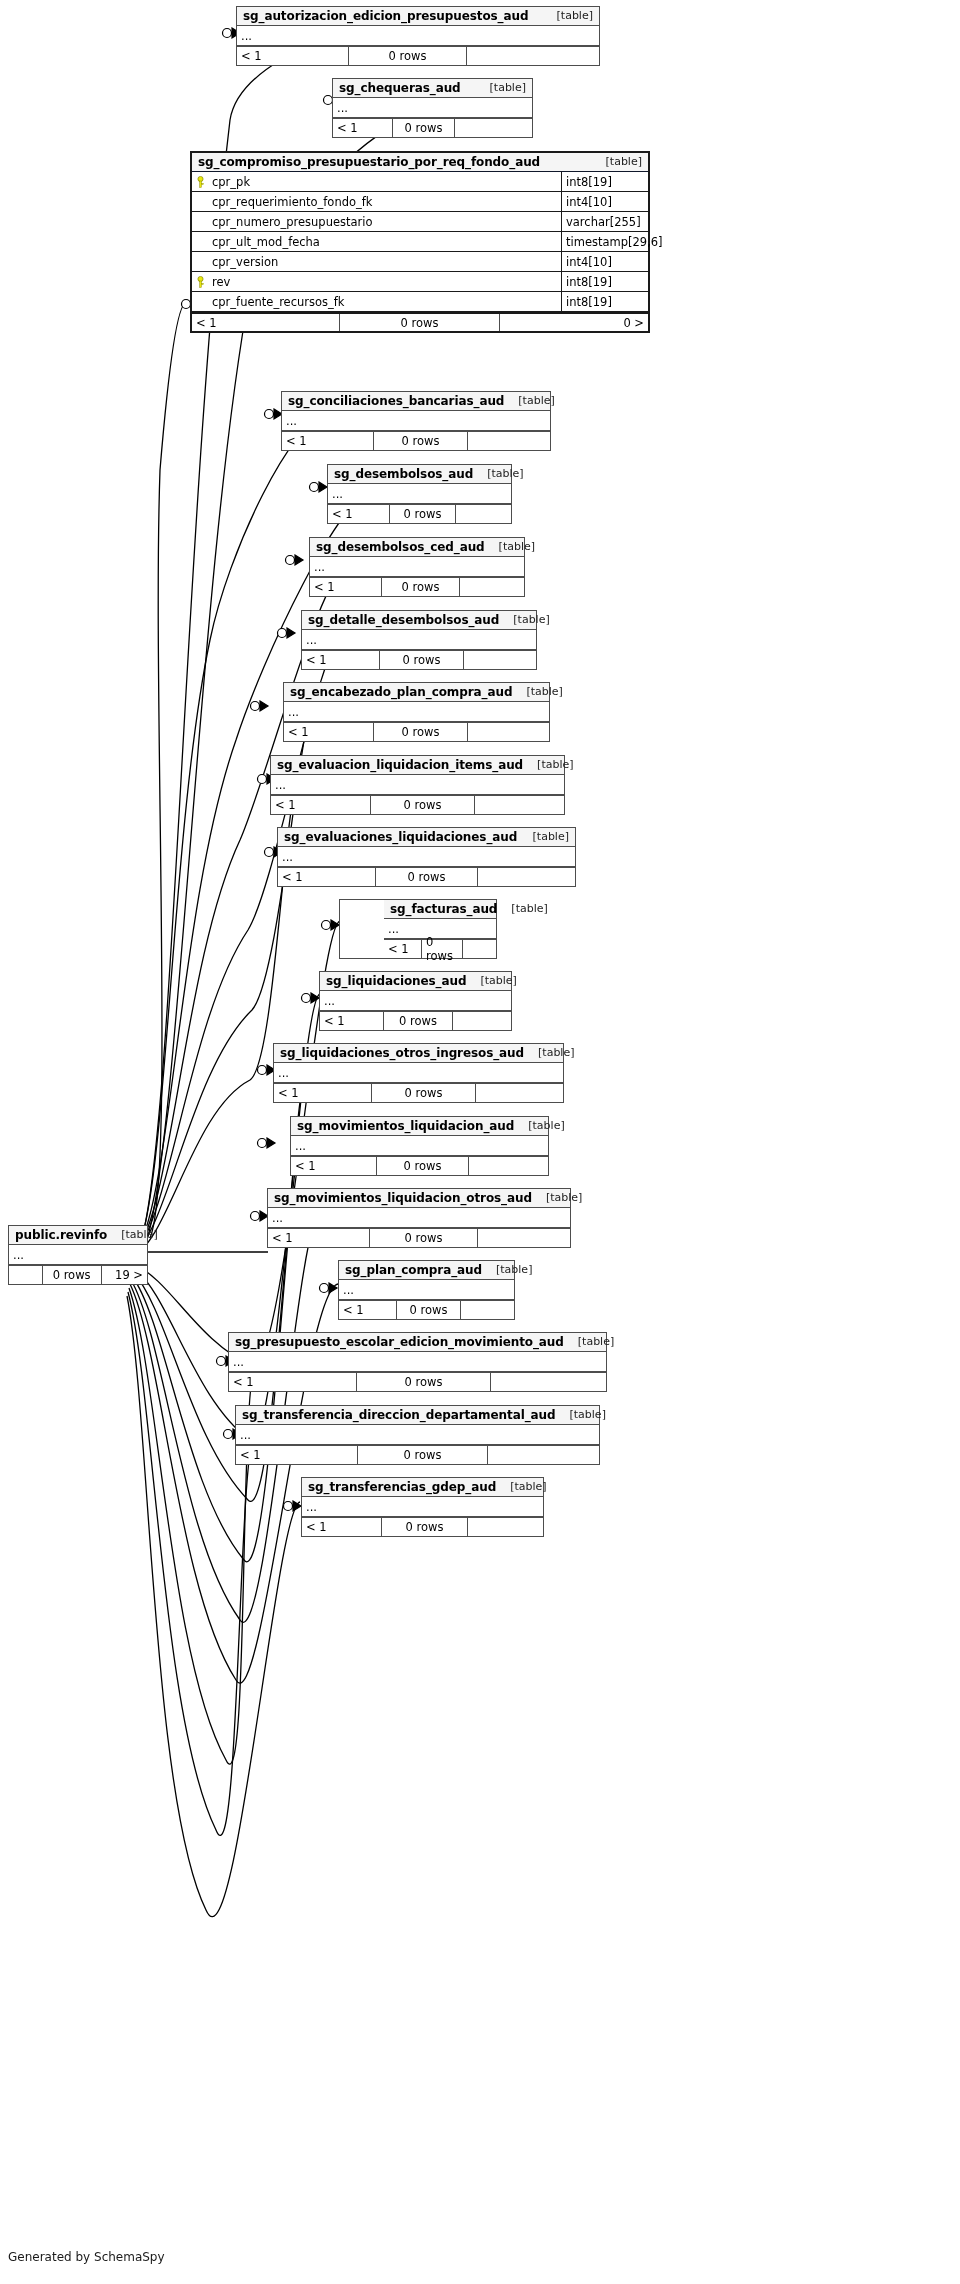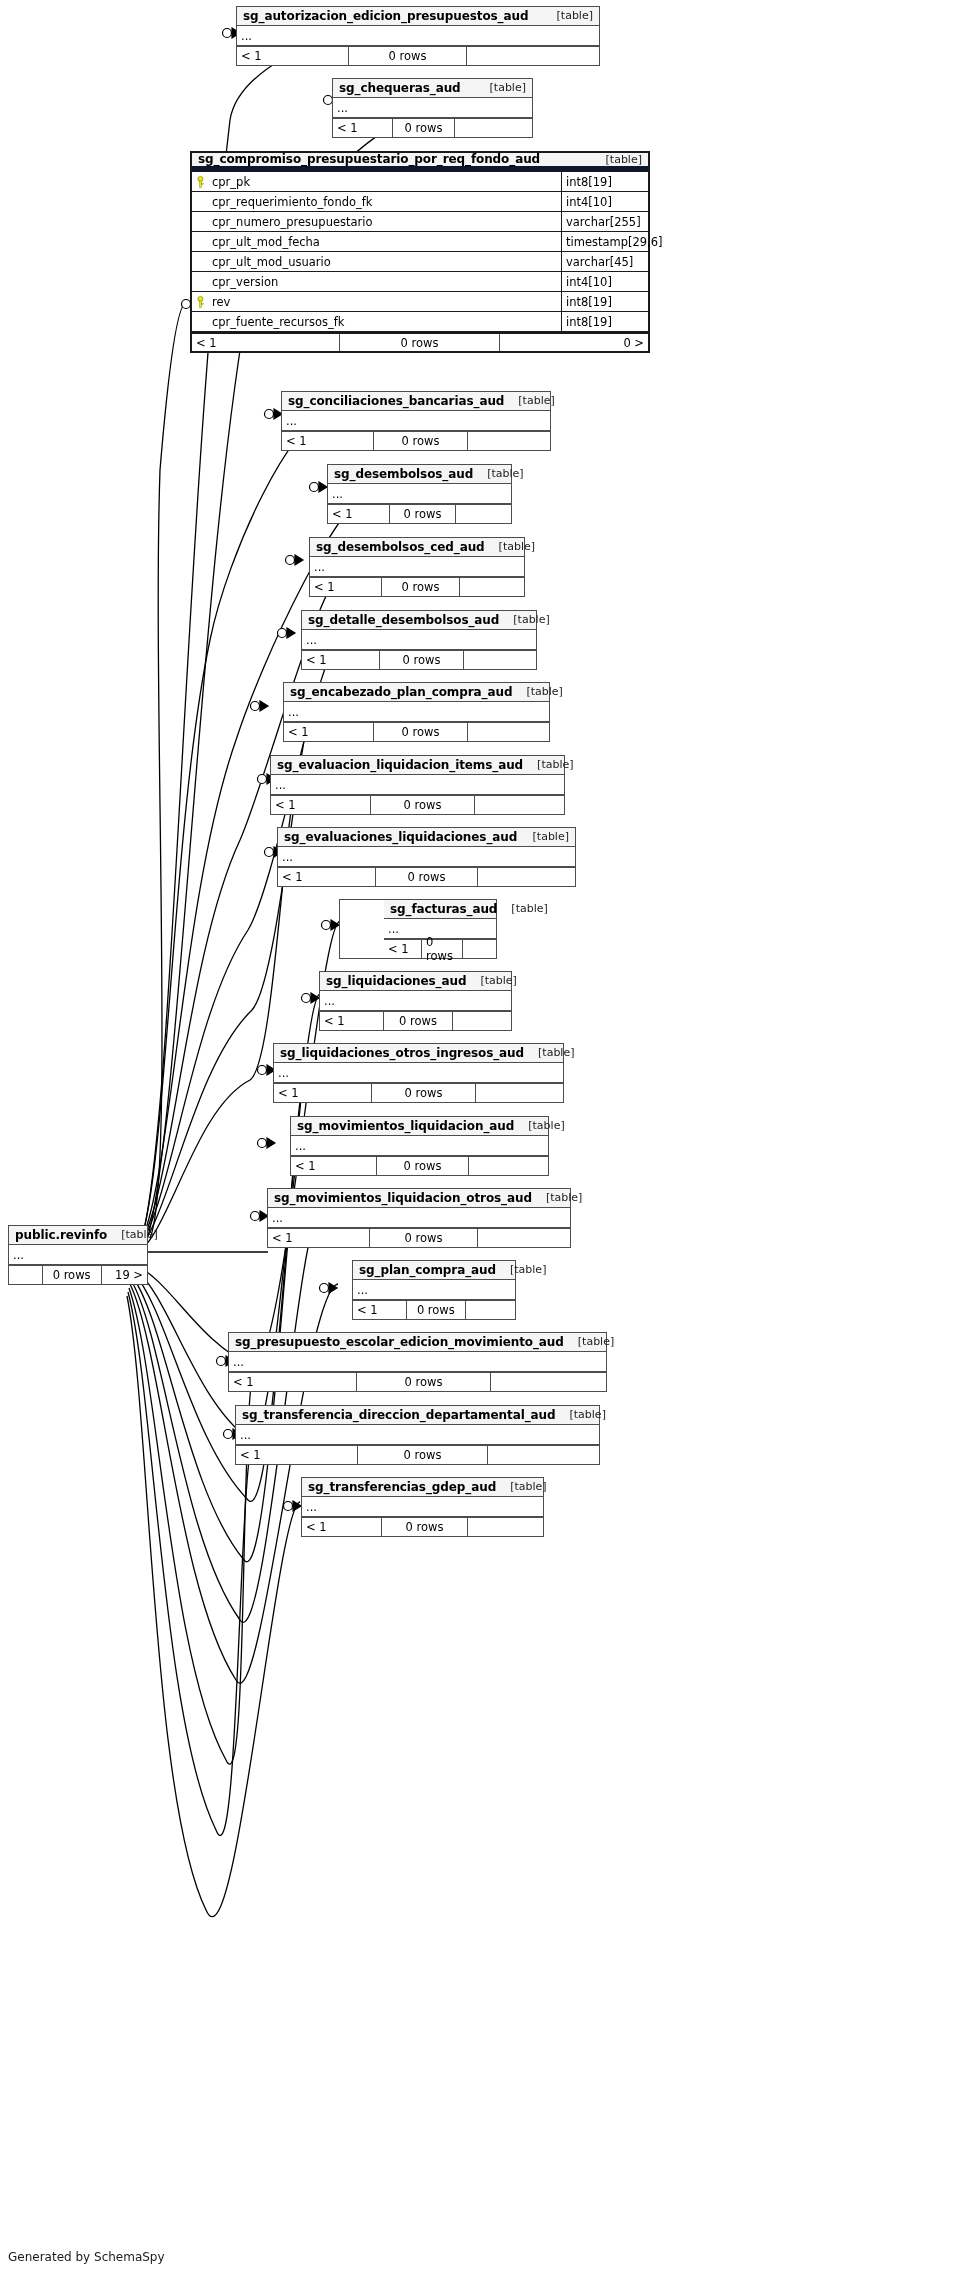--- a/index.html
+++ b/index.html
@@ -43,21 +43,21 @@
     display: flex;
     align-items: center;
     justify-content: space-between;
     background: #f5f5f5;
     border-bottom: 1px solid #4d4d4d;
     padding: 2px 6px 3px 6px;
     height: 19px;
     box-sizing: border-box;
   }
   .tbl.thick > .tbl-head {
-    border-bottom: 6px solid #0f172a;
+    border-bottom: 1px solid #0f172a;
   }
   .tbl-name {
     font-weight: bold;
     font-size: 12px;
     white-space: nowrap;
     letter-spacing: -0.1px;
   }
   .tbl-kind {
     font-size: 11px;
     font-weight: normal;
@@ -342,27 +342,20 @@
       </div>
 
       <div class="col-row">
         <div class="col-name">
           <span class="noicon"></span>
           <span>cpr_ult_mod_fecha</span>
         </div>
         <div class="col-type">timestamp[29,6]</div>
       </div>
 
-      <div class="col-row">
-        <div class="col-name">
-          <span class="noicon"></span>
-          <span>cpr_ult_mod_usuario</span>
-        </div>
-        <div class="col-type">varchar[45]</div>
-      </div>
 
       <div class="col-row">
         <div class="col-name">
           <span class="noicon"></span>
           <span>cpr_version</span>
         </div>
         <div class="col-type">int4[10]</div>
       </div>
 
       <div class="col-row">
@@ -569,21 +562,21 @@
     <div class="tbl-body">
       <div class="ellipsis-row">...</div>
     </div>
     <div class="tbl-foot">
       <div class="foot-cell foot-left" style="width:102px;">&lt; 1</div>
       <div class="foot-cell foot-center" style="width:108px;">0 rows</div>
       <div class="foot-cell foot-right" style="width:92px;"></div>
     </div>
   </div>
 
-  <div class="tbl" style="left:352px; top:1260px; width:164px;">
+  <div class="tbl" style="left:338px; top:1260px; width:177px;">
     <div class="tbl-head">
       <span class="tbl-name">sg_plan_compra_aud</span>
       <span class="tbl-kind">[table]</span>
     </div>
     <div class="tbl-body">
       <div class="ellipsis-row">...</div>
     </div>
     <div class="tbl-foot">
       <div class="foot-cell foot-left" style="width:58px;">&lt; 1</div>
       <div class="foot-cell foot-center" style="width:64px;">0 rows</div>

